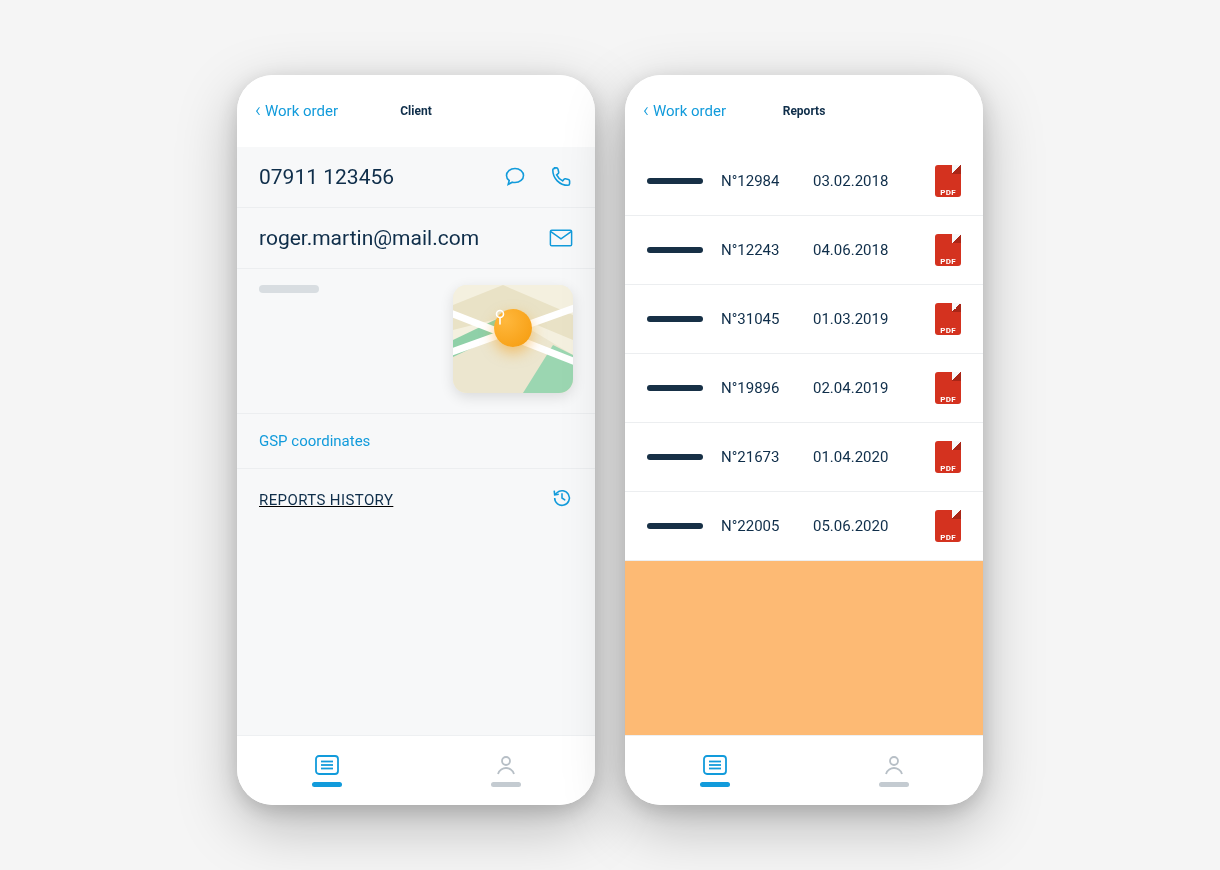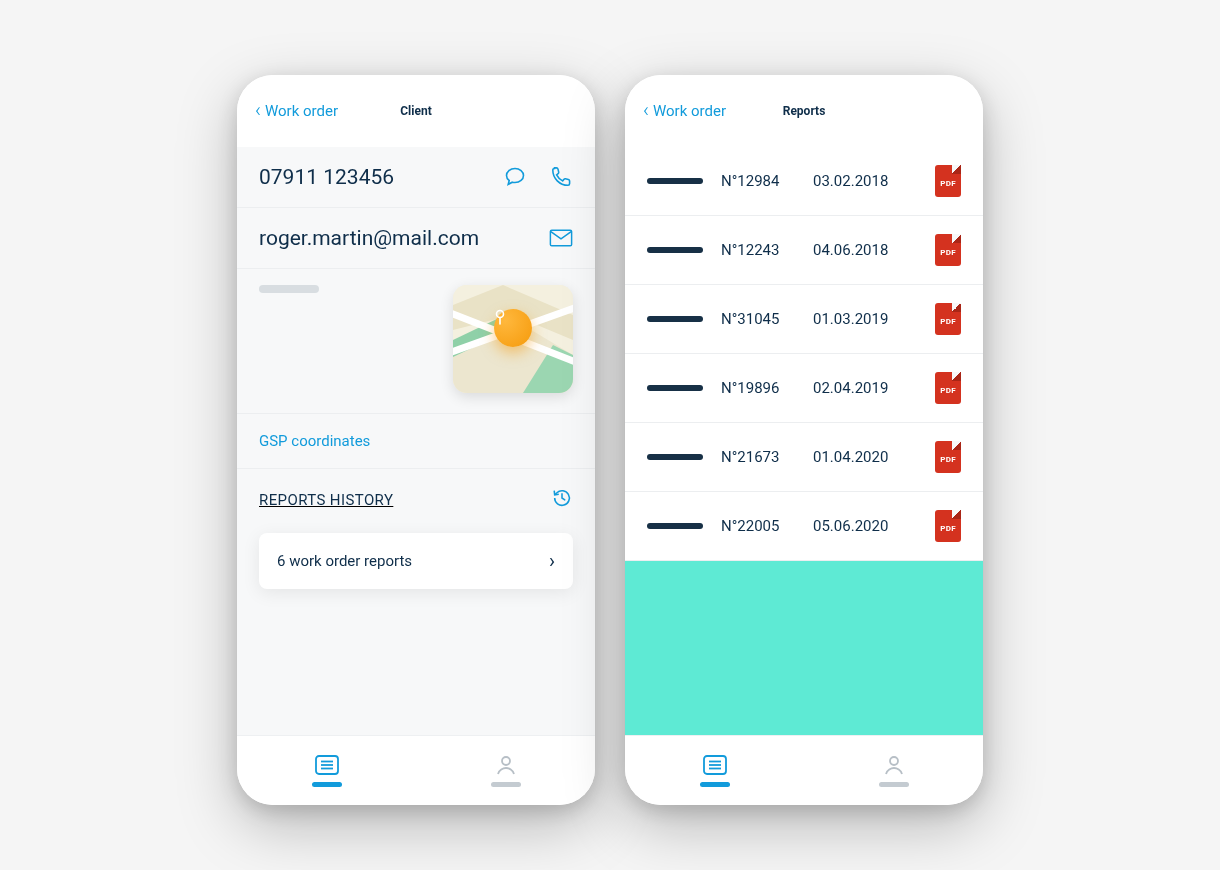--- a/index.html
+++ b/index.html
@@ -229,21 +229,21 @@
   }
   .pdf-shape::before {
     content:"";
     position:absolute;
     top:0; right:0;
     width:9px; height:9px;
     background: linear-gradient(135deg, #f7f8f9 0 50%, #a92617 50% 100%);
   }
   .pdf-label {
     position:absolute;
-    top:14px; left:0; right:0;
+    top:23px; left:0; right:0;
     text-align:center;
     color:#fff;
     font-size:8px;
     font-weight:700;
     letter-spacing:0.3px;
   }
 </style>
 </head>
 <body>
 
@@ -316,24 +316,20 @@
       <span class="label">REPORTS HISTORY</span>
       <span class="history-icon">
         <svg width="22" height="22" viewBox="0 0 24 24" fill="none" stroke="#129bdb" stroke-width="1.7">
           <path d="M4 12a8 8 0 1 0 2.4-5.7L4 8.5"></path>
           <polyline points="3.5,4 4,8.5 8.5,8"></polyline>
           <polyline points="12,7.5 12,12 15,14" stroke-linecap="round"></polyline>
         </svg>
       </span>
     </div>
 
-    <div class="card">
-      <span>6 work order reports</span>
-      <span class="chevron-right">›</span>
-    </div>
   </div>
 
   <div class="tabbar">
     <div class="tab">
       <svg width="26" height="22" viewBox="0 0 26 22" fill="none" stroke="#129bdb" stroke-width="1.8">
         <rect x="2" y="2" width="22" height="18" rx="3"></rect>
         <line x1="7" y1="7.5" x2="19" y2="7.5"></line>
         <line x1="7" y1="11" x2="19" y2="11"></line>
         <line x1="7" y1="14.5" x2="19" y2="14.5"></line>
       </svg>
@@ -351,21 +347,21 @@
 
 <div class="phone">
   <div class="header">
     <div class="back-btn">
       <span class="back-chevron">‹</span>
       <span>Work order</span>
     </div>
     <div class="header-title">Reports</div>
   </div>
 
-  <div class="content" id="reports-list" style="background:#5eead4">
+  <div class="content" id="reports-list" style="background:#fdba74">
 
   <div class="report-row">
         <div class="redact"></div>
         <span class="report-num">N°12984</span>
         <span class="report-date">03.02.2018</span>
         <div class="pdf-badge">
           <div class="pdf-shape"></div>
           <div class="pdf-label">PDF</div>
         </div>
       </div>

